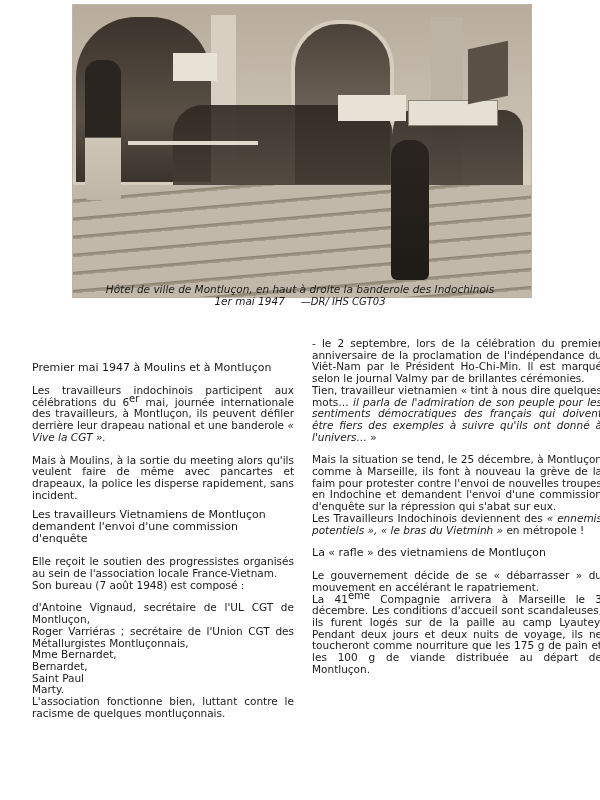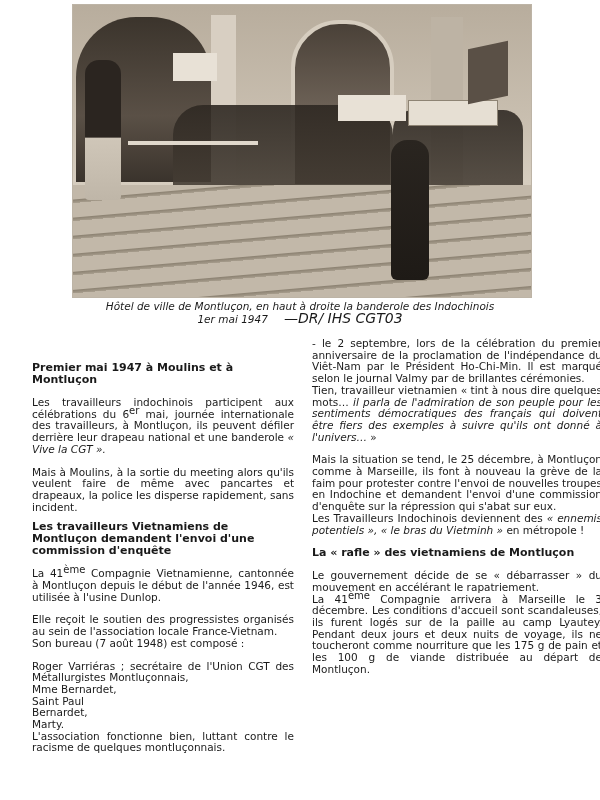--- a/index.html
+++ b/index.html
@@ -26,28 +26,28 @@
   .photo .speaker { position:absolute; left:12px; top:55px; width:36px; height:140px;
            background: linear-gradient(180deg,#2b2520 0%,#2b2520 55%,#cfc6b8 56%,#bfb6a8 100%); border-radius:14px 14px 4px 4px; }
   .photo .table { position:absolute; left:55px; top:136px; width:130px; height:4px; background:#e0d8cc; }
   .photo .woman { position:absolute; left:318px; top:135px; width:38px; height:140px;
            background: linear-gradient(180deg,#2a2520,#1e1a16); border-radius:16px 16px 6px 6px; }
   .photo .banner { position:absolute; left:335px; top:95px; width:88px; height:24px; background:#e6dfd3; border:1px solid #8e8474; }
   .photo .sign1 { position:absolute; left:100px; top:48px; width:44px; height:28px; background:#e8e1d6; }
   .photo .sign2 { position:absolute; left:265px; top:90px; width:68px; height:26px; background:#e8e1d6; }
   .photo .flag { position:absolute; left:395px; top:40px; width:40px; height:55px; background:#5a5046; transform:skewY(-12deg); }
 
-  .caption { position:absolute; left:60px; top:300px; width:480px; text-align:center;
+  .caption { position:absolute; left:60px; top:283px; width:480px; text-align:center;
              font-style:italic; font-size:10.5px; line-height:12px; color:#1a1a1a; }
-  .caption .credit { font-size:14px; font-style:italic;margin-left:16px; }
+  .caption .credit { font-size:10px; font-style:italic;margin-left:16px; }
 
   .col { position:absolute; font-size:10.5px; line-height:11.7px; text-align:justify; }
   .col-left { left:32px; top:362px; width:262px; }
   .col-right { left:312px; top:338px; width:290px; }
-  .col h2 { font-size:11px; font-weight:bold; margin:0 0 11px 0; line-height:12px; text-align:left; }
+  .col h2 { font-size:11px; font-weight:normal; margin:0 0 11px 0; line-height:12px; text-align:left; }
   .col p { margin:0 0 11px 0; }
   .col p.tight { margin:0; }
   .col sup { font-size:10px; line-height:0; }
   .col .it { font-style:italic; }
 </style>
 </head>
 <body>
 
 <div class="photo">
   <div class="sky"></div>
@@ -71,28 +71,28 @@
   <div>Hôtel de ville de Montluçon, en haut à droite la banderole des Indochinois</div>
   <div><span>1er mai 1947</span><span class="credit">—DR/ IHS CGT03</span></div>
 </div>
 
 <div class="col col-left">
   <h2>Premier mai 1947 à Moulins et à Montluçon</h2>
   <p><span>Les travailleurs indochinois participent aux célébrations du 6</span><sup>er</sup><span> mai, journée internationale des travailleurs, à Montluçon, ils peuvent défiler derrière leur drapeau national et une banderole </span><span class="it">« Vive la CGT ».</span></p>
   <p style="margin-bottom:8px">Mais à Moulins, à la sortie du meeting alors qu'ils veulent faire de même avec pancartes et drapeaux, la police les disperse rapidement, sans incident.</p>
 
   <h2>Les travailleurs Vietnamiens de Montluçon demandent l'envoi d'une commission d'enquête</h2>
-  <p><span>La 41</span><sup>ème</sup><span> Compagnie Vietnamienne, cantonnée à Montluçon depuis le début de l'année 1946, est utilisée à l'usine Dunlop.</span></p>
   <p class="tight">Elle reçoit le soutien des progressistes organisés au sein de l'association locale France-Vietnam.</p>
   <p>Son bureau (7 août 1948) est composé :</p>
   <div style="text-align:left">
+    <div style="text-align:justify">d'Antoine Vignaud, secrétaire de l'UL CGT de Montluçon,</div>
     <div style="text-align:justify">Roger Varriéras ; secrétaire de l'Union CGT des Métallurgistes Montluçonnais,</div>
     <div>Mme Bernardet,</div>
+    <div>Bernardet,</div>
     <div>Saint Paul</div>
-    <div>Bernardet,</div>
     <div>Marty.</div>
   </div>
   <p>L'association fonctionne bien, luttant contre le racisme de quelques montluçonnais.</p>
 
 </div>
 
 <div class="col col-right">
   <p class="tight">- le 2 septembre, lors de la célébration du premier anniversaire de la proclamation de l'indépendance du Viêt-Nam par le Président Ho-Chi-Min. Il est marqué selon le journal Valmy par de brillantes cérémonies.</p>
   <p><span>Tien, travailleur vietnamien « tint à nous dire quelques mots… </span><span class="it">il parla de l'admiration de son peuple pour les sentiments démocratiques des français qui doivent être fiers des exemples à suivre qu'ils ont donné à l'univers… </span><span>»</span></p>
   <p class="tight">Mais la situation se tend, le 25 décembre, à Montluçon comme à Marseille, ils font à nouveau la grève de la faim pour protester contre l'envoi de nouvelles troupes en Indochine et demandent l'envoi d'une commission d'enquête sur la répression qui s'abat sur eux.</p>

